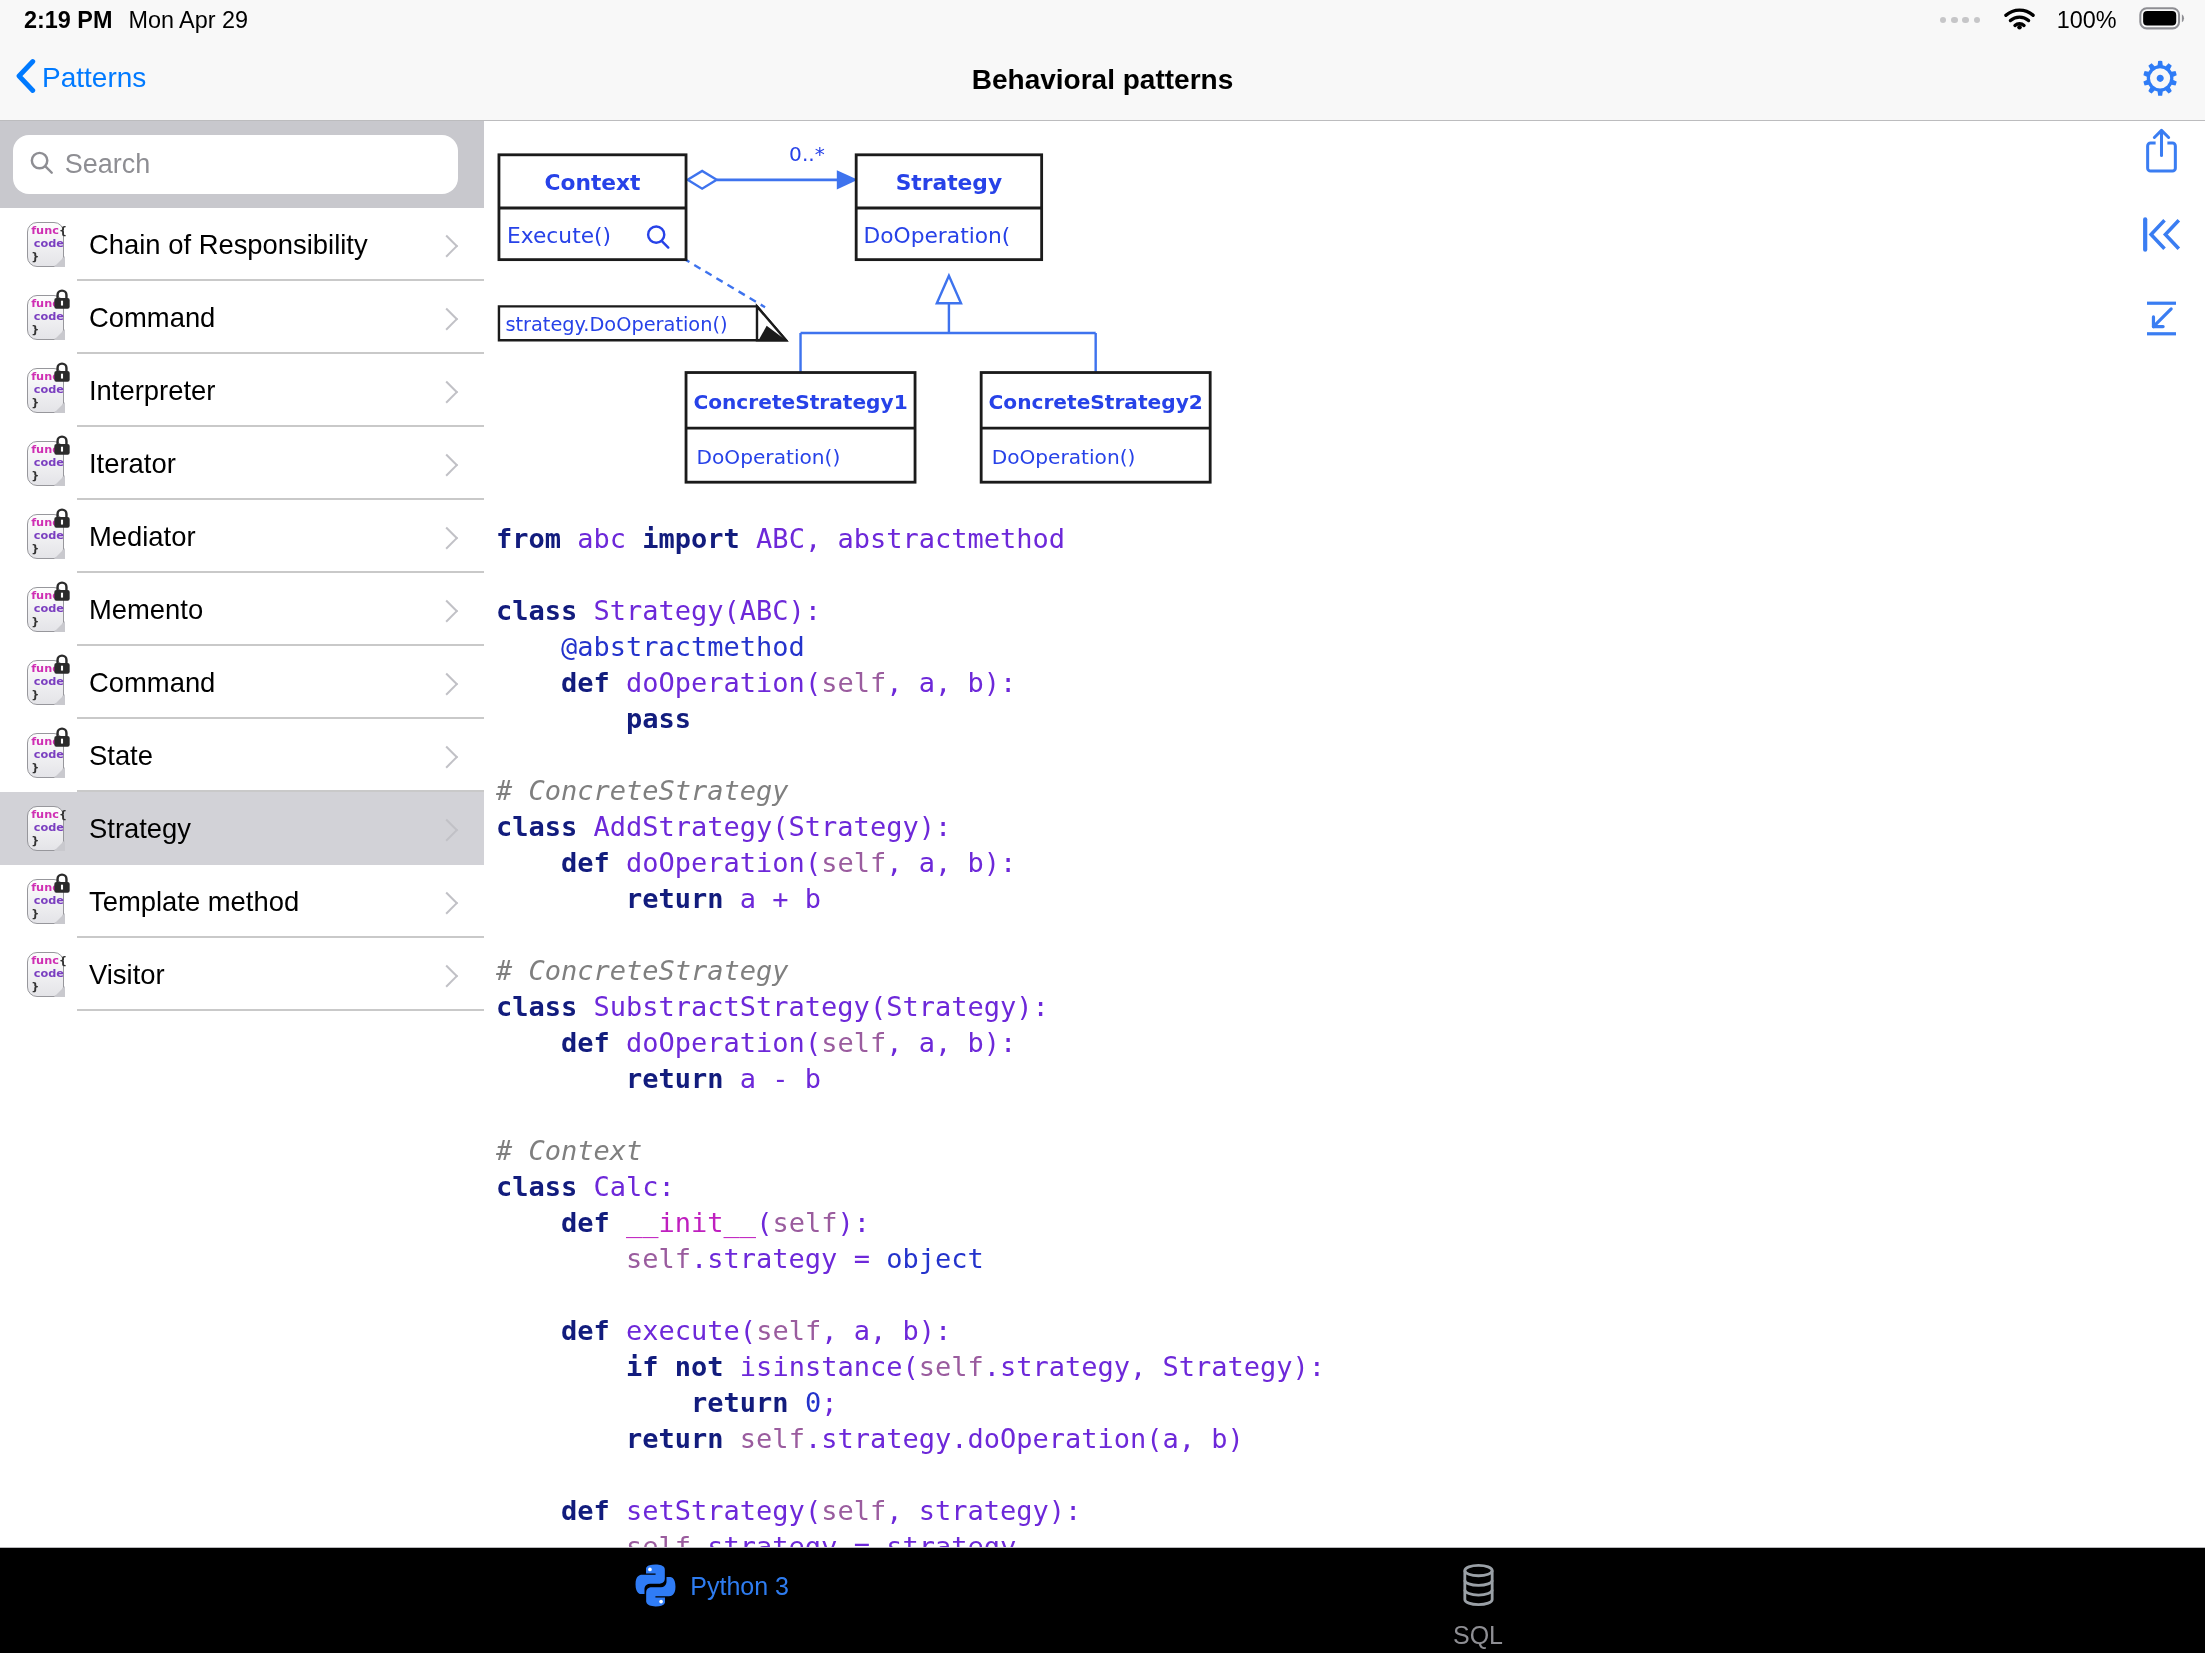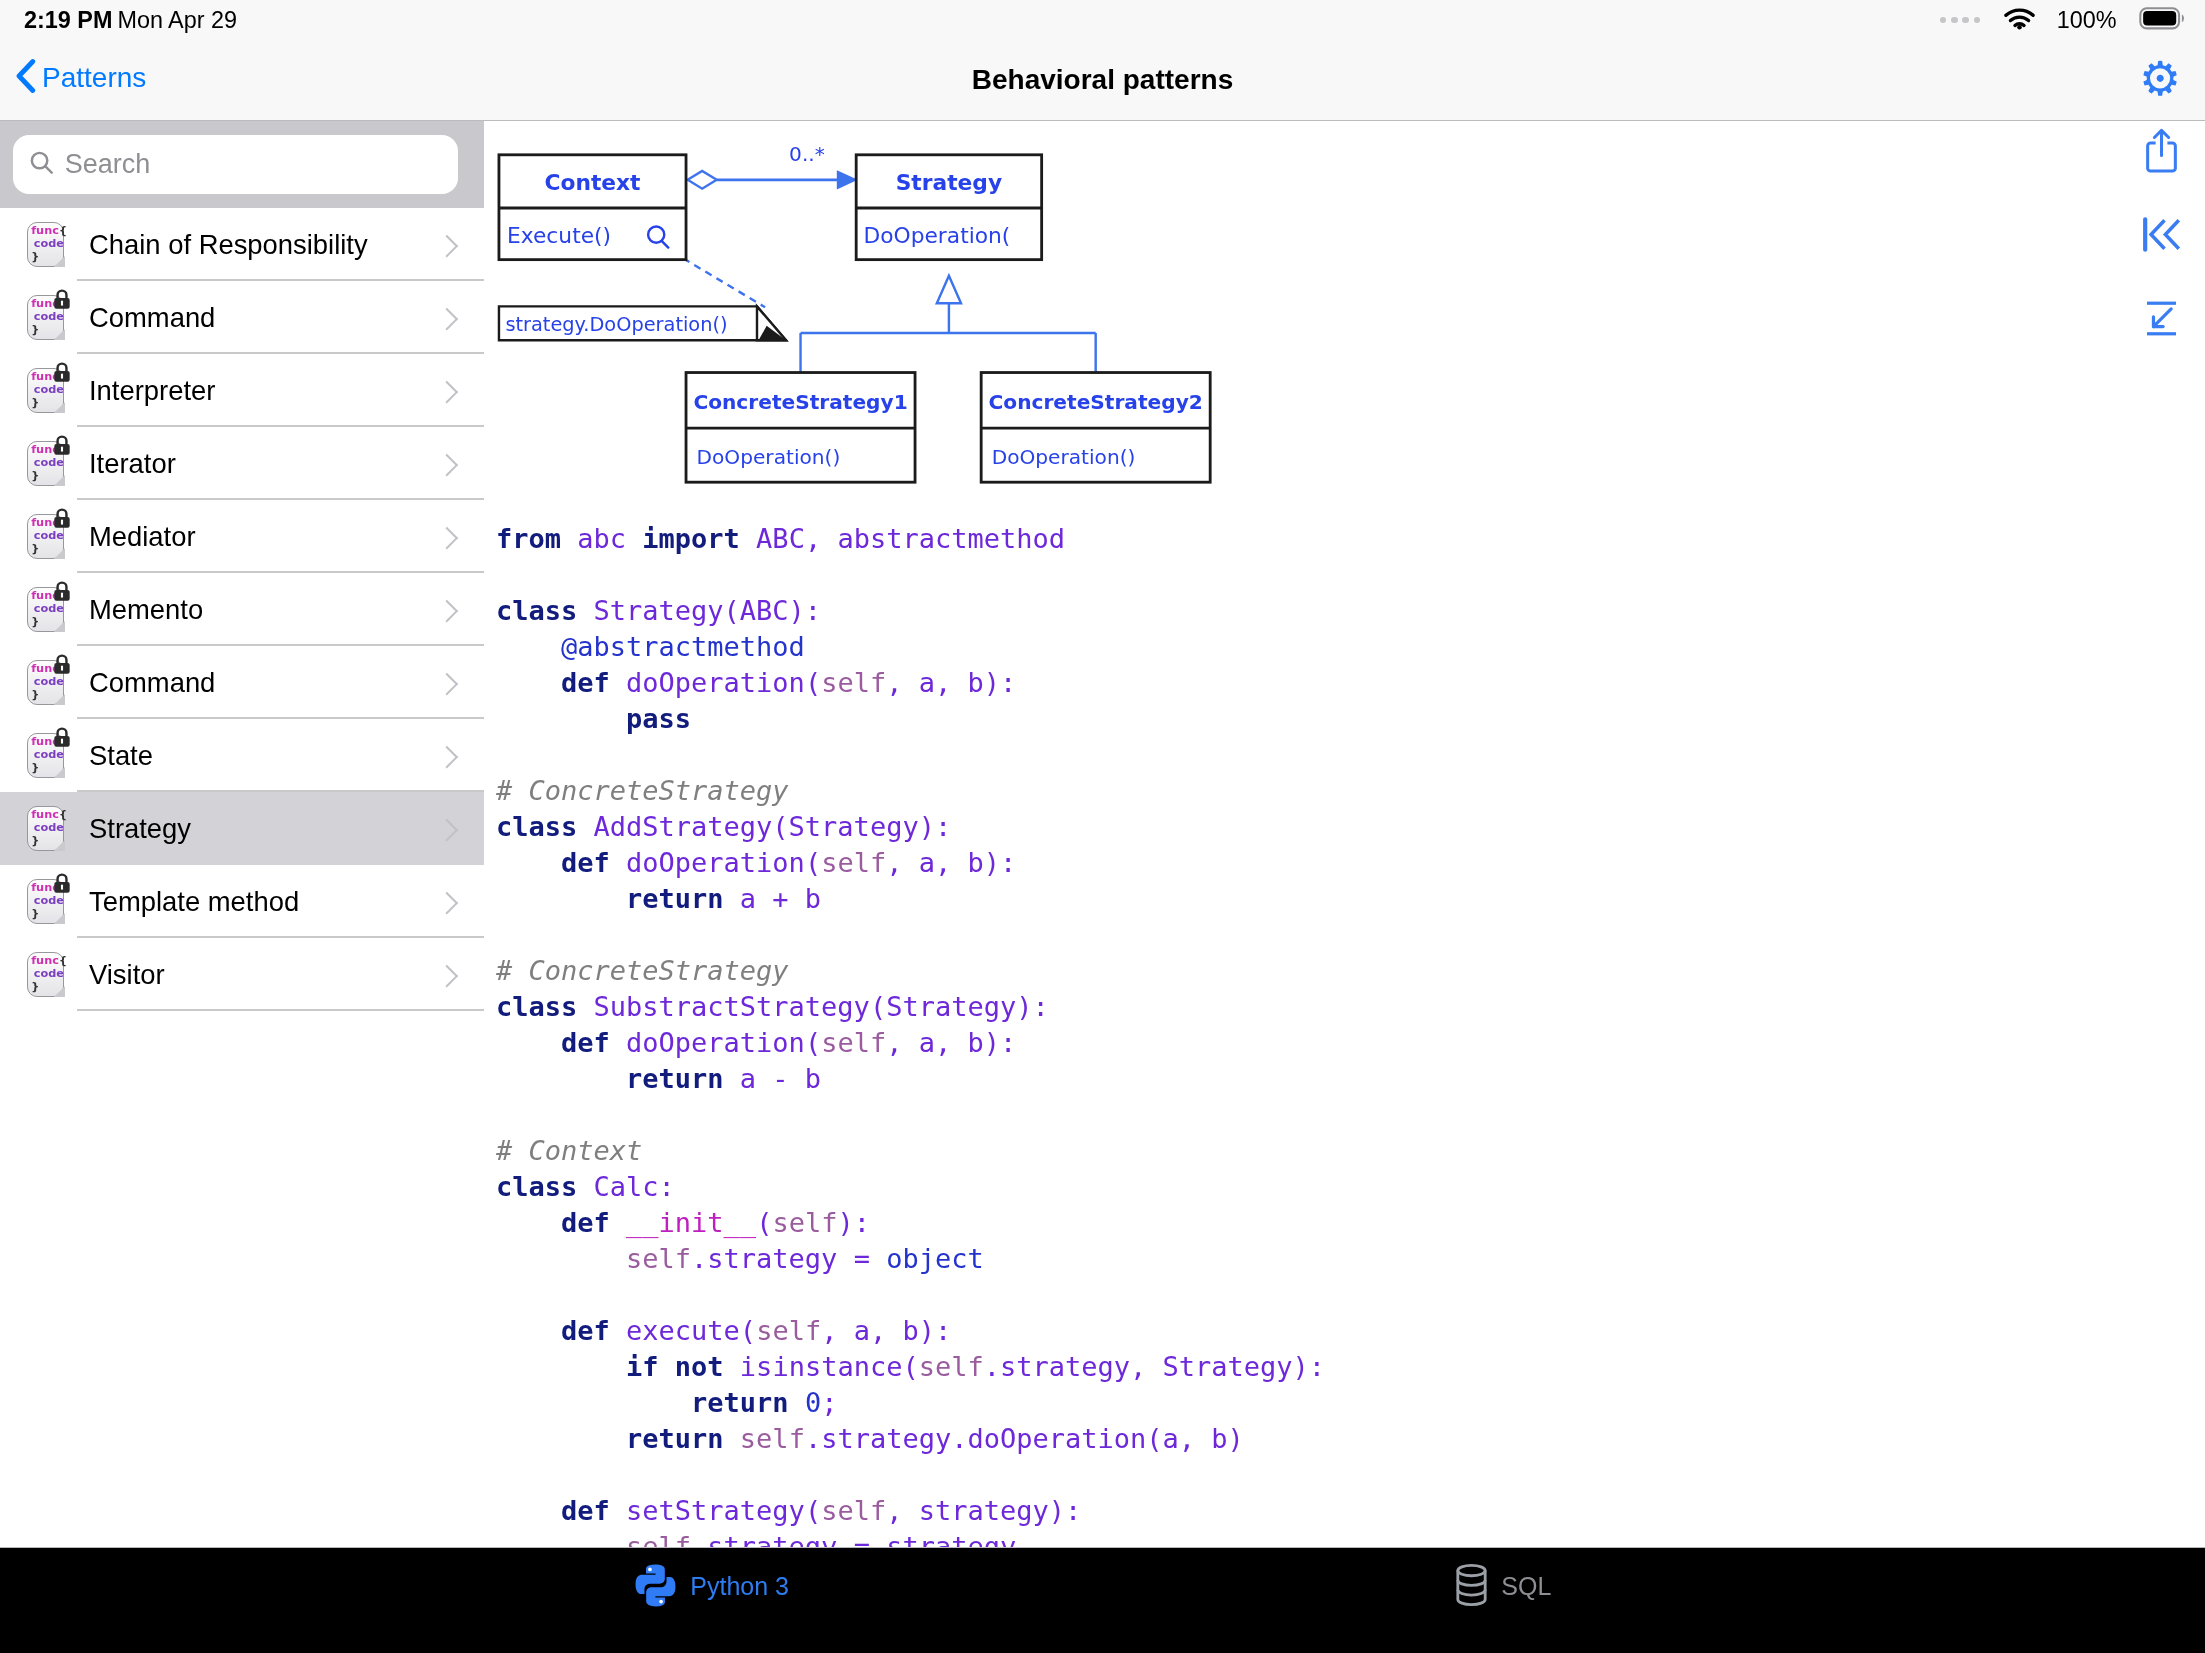--- a/index.html
+++ b/index.html
@@ -3,21 +3,21 @@
 <meta charset="utf-8">
 <style>
   html,body{margin:0;padding:0;background:#fff;}
   #screen{position:relative;width:2205px;height:1653px;overflow:hidden;background:#fff;
           font-family:"Liberation Sans",sans-serif;-webkit-font-smoothing:antialiased;}
 
   
   #topbar{position:absolute;left:0;top:0;width:2205px;height:121px;background:#f8f8f8;
           border-bottom:1.6px solid #bcbcbe;box-sizing:border-box;z-index:30;}
   .statusbar{position:absolute;left:0;top:0;width:100%;height:39px;}
-  .status-left{position:absolute;left:24px;top:6.5px;font-size:23.4px;color:#000;display:flex;gap:5px;align-items:center;}
+  .status-left{position:absolute;left:24px;top:6.5px;font-size:23.4px;color:#000;display:flex;gap:16px;align-items:center;}
   .status-time{font-weight:700;}
   .status-date{font-weight:400;}
   .status-right{position:absolute;right:19.4px;top:6.5px;display:flex;align-items:center;gap:22px;}
   .cell-dots{display:flex;gap:4.8px;align-items:center;margin-right:1.6px;}
   .cell-dots i{width:6.5px;height:6.5px;border-radius:50%;background:#c6c6c8;display:block;}
   .battery-pct{font-size:23.4px;color:#000;}
   .navrow{position:absolute;left:0;top:39px;width:100%;height:81px;}
   .back-btn{position:absolute;left:14.5px;top:19.4px;display:flex;align-items:center;gap:6.5px;cursor:pointer;}
   .back-label{font-size:28px;color:#007aff;}
   .nav-title{position:absolute;left:0;top:0;width:100%;height:81px;line-height:81px;text-align:center;
@@ -67,21 +67,21 @@
 
   
   .side-tools{position:absolute;right:21px;top:129px;display:flex;flex-direction:column;gap:39px;z-index:25;}
   .tool-btn{width:45px;height:45px;display:flex;align-items:center;justify-content:center;cursor:pointer;}
 
   
   #tabbar{position:absolute;left:0;bottom:0;width:2205px;height:106px;background:#000000;
           border-top:1.6px solid #b9b9bc;box-sizing:border-box;z-index:40;}
   .tab{position:absolute;top:14.5px;height:48px;display:flex;align-items:center;gap:11.3px;cursor:pointer;}
   .tab-python{left:632px;}
-  .tab-sql{left:1453px;}
+  .tab-sql{left:1453px;flex-direction:column;}
   .tab-label{font-size:25px;}
   .tab-python .tab-label{color:#2e7cf0;}
   .tab-sql .tab-label{color:#8e8e93;}
   .home-indicator{position:absolute;left:824px;top:78px;width:557px;height:11.3px;border-radius:5.7px;background:#000;cursor:grab;}
 
   svg text{font-family:"DejaVu Sans",sans-serif;}
 </style>
 </head>
 <body>
 

